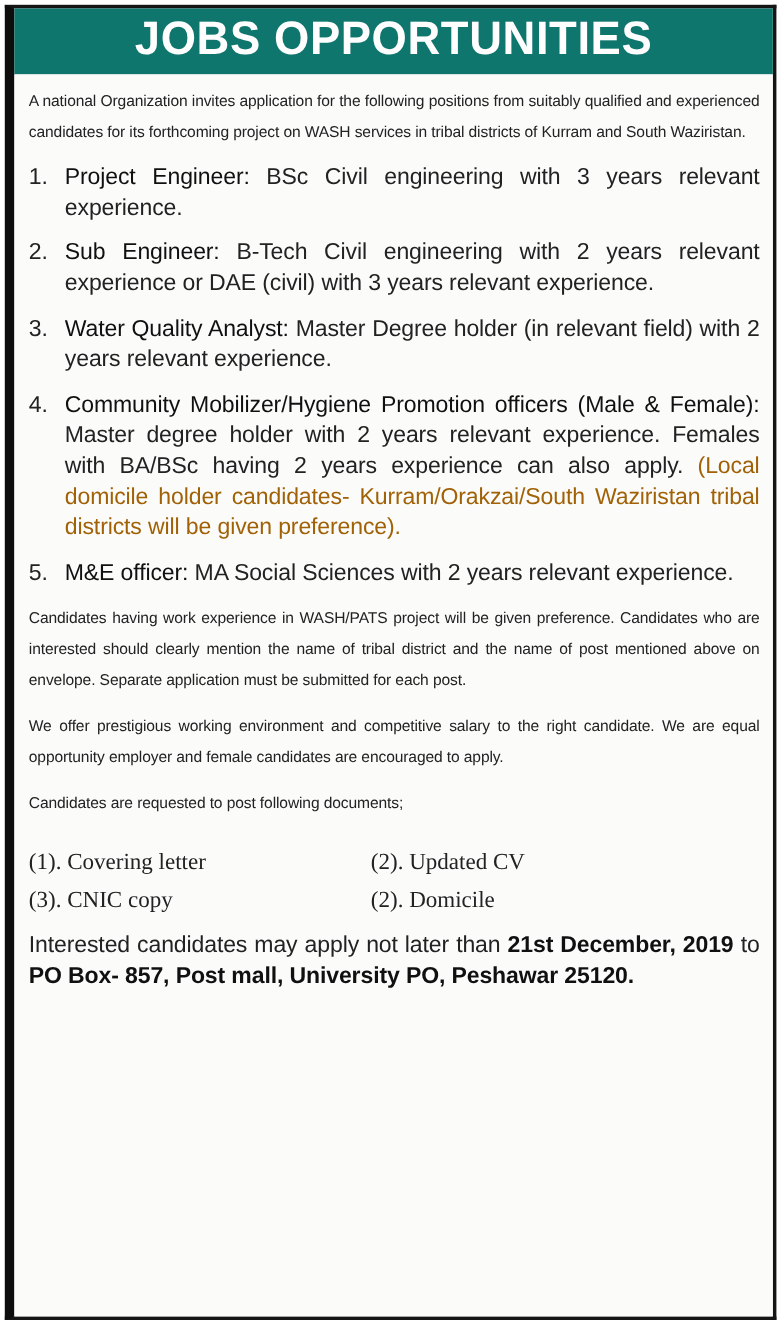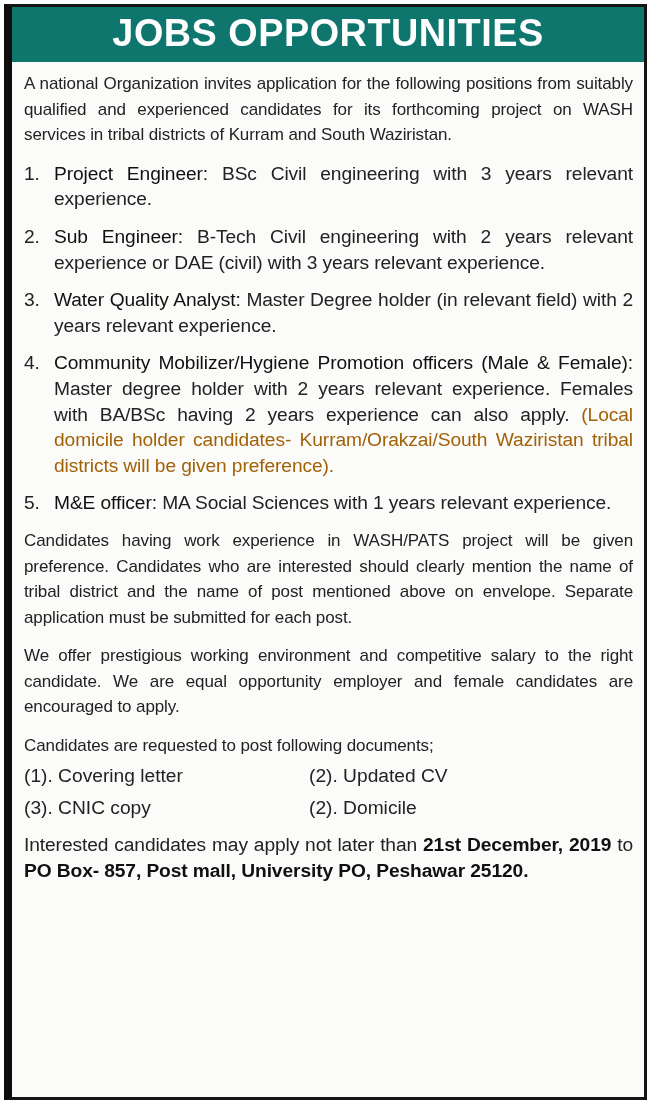--- a/index.html
+++ b/index.html
@@ -50,29 +50,29 @@
     transform: scaleX(0.97);
   }
   .body-area {
     flex: 1 1 auto;
     background: #fbfbfa;
     padding: 9px 11px 4px 12px;
     box-sizing: border-box;
     color: #1a1a1a;
   }
   .para {
-    font-size: 17px;
+    font-size: 13px;
     line-height: 25.6px;
     text-align: justify;
     margin: 0 0 13px 0;
     color: #222222;
     letter-spacing: -0.1px;
   }
   .para.tight {
-    margin-bottom: 4px;
+    margin-bottom: 24px;
   }
   .jobs-list {
     margin: 0 0 12px 0;
     padding: 0;
     list-style: none;
   }
   .job-item {
     position: relative;
     padding-left: 30px;
     font-size: 19.2px;
@@ -96,20 +96,21 @@
   .job-title {
     font-weight: normal;
     color: #101010;
   }
   .strong-note {
     font-weight: normal;
     color: #a16207;
   }
   .docs-block {
     margin: 0 0 11px 0;
+    font-family: Liberation Serif, serif;
   }
   .docs-row {
     display: flex;
     font-size: 19.2px;
     line-height: 25.6px;
     margin-bottom: 7px;
     color: #222222;
   }
   .docs-row:last-child {
     margin-bottom: 0;
@@ -159,21 +160,21 @@
 
         <li class="job-item">
           <span class="job-num">3.</span><span class="job-title">Water Quality Analyst:</span><span> Master Degree holder (in relevant field) with 2 years relevant experience.</span>
         </li>
 
         <li class="job-item">
           <span class="job-num">4.</span><span class="job-title">Community Mobilizer/Hygiene Promotion officers (Male &amp; Female):</span><span> Master degree holder with 2 years relevant experience. Females with BA/BSc having 2 years experience can also apply. </span><span class="strong-note">(Local domicile holder candidates- Kurram/Orakzai/South Waziristan tribal districts will be given preference).</span>
         </li>
 
         <li class="job-item">
-          <span class="job-num">5.</span><span class="job-title">M&amp;E officer:</span><span> MA Social Sciences with 1 years relevant experience.</span>
+          <span class="job-num">5.</span><span class="job-title">M&amp;E officer:</span><span> MA Social Sciences with 2 years relevant experience.</span>
         </li>
 
       </ul>
 
       <p class="para">Candidates having work experience in WASH/PATS project will be given preference. Candidates who are interested should clearly mention the name of tribal district and the name of post mentioned above on envelope. Separate application must be submitted for each post.</p>
 
       <p class="para">We offer prestigious working environment and competitive salary to the right candidate. We are equal opportunity employer and female candidates are encouraged to apply.</p>
 
       <p class="para tight">Candidates are requested to post following documents;</p>
 

